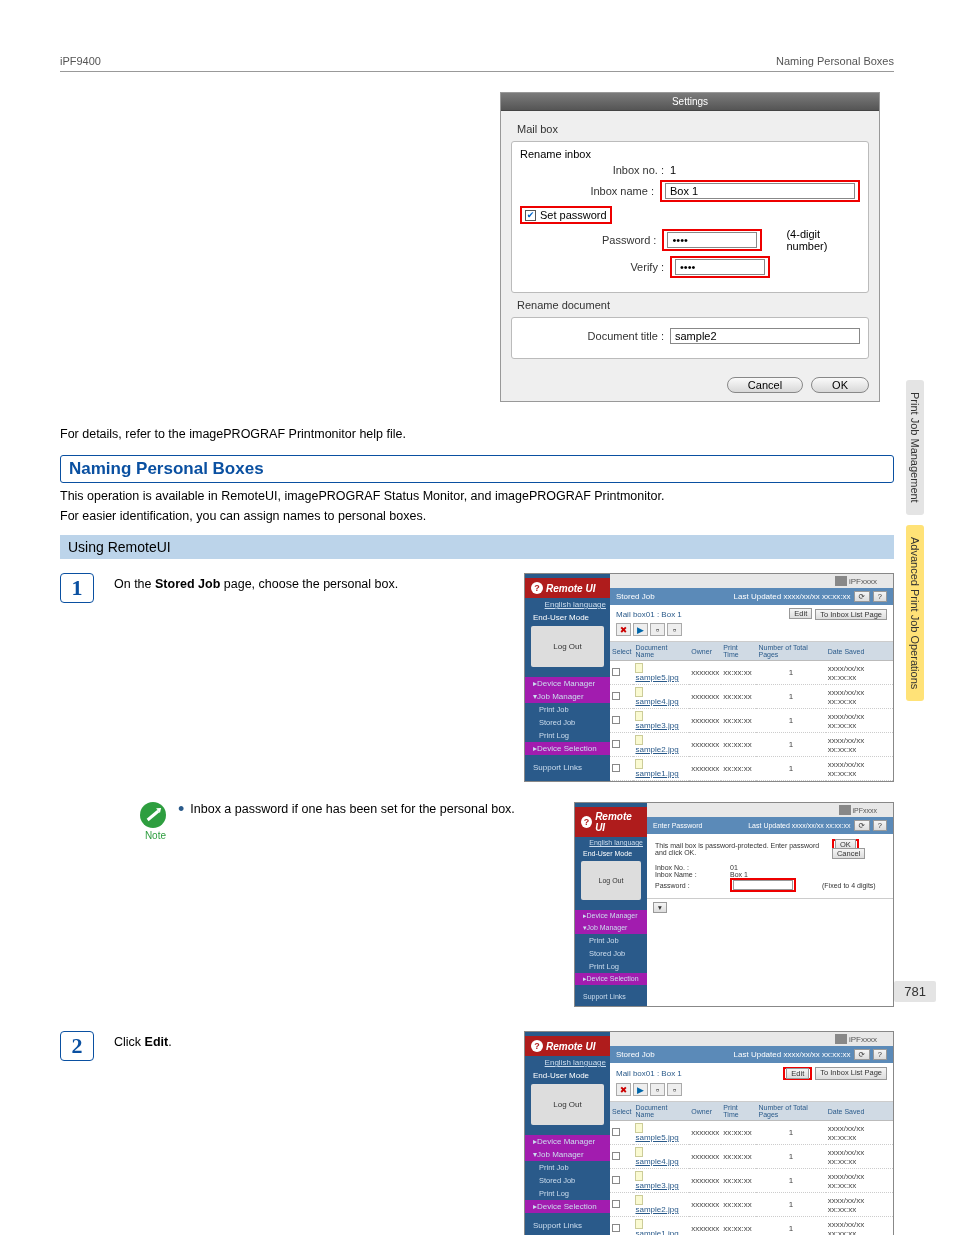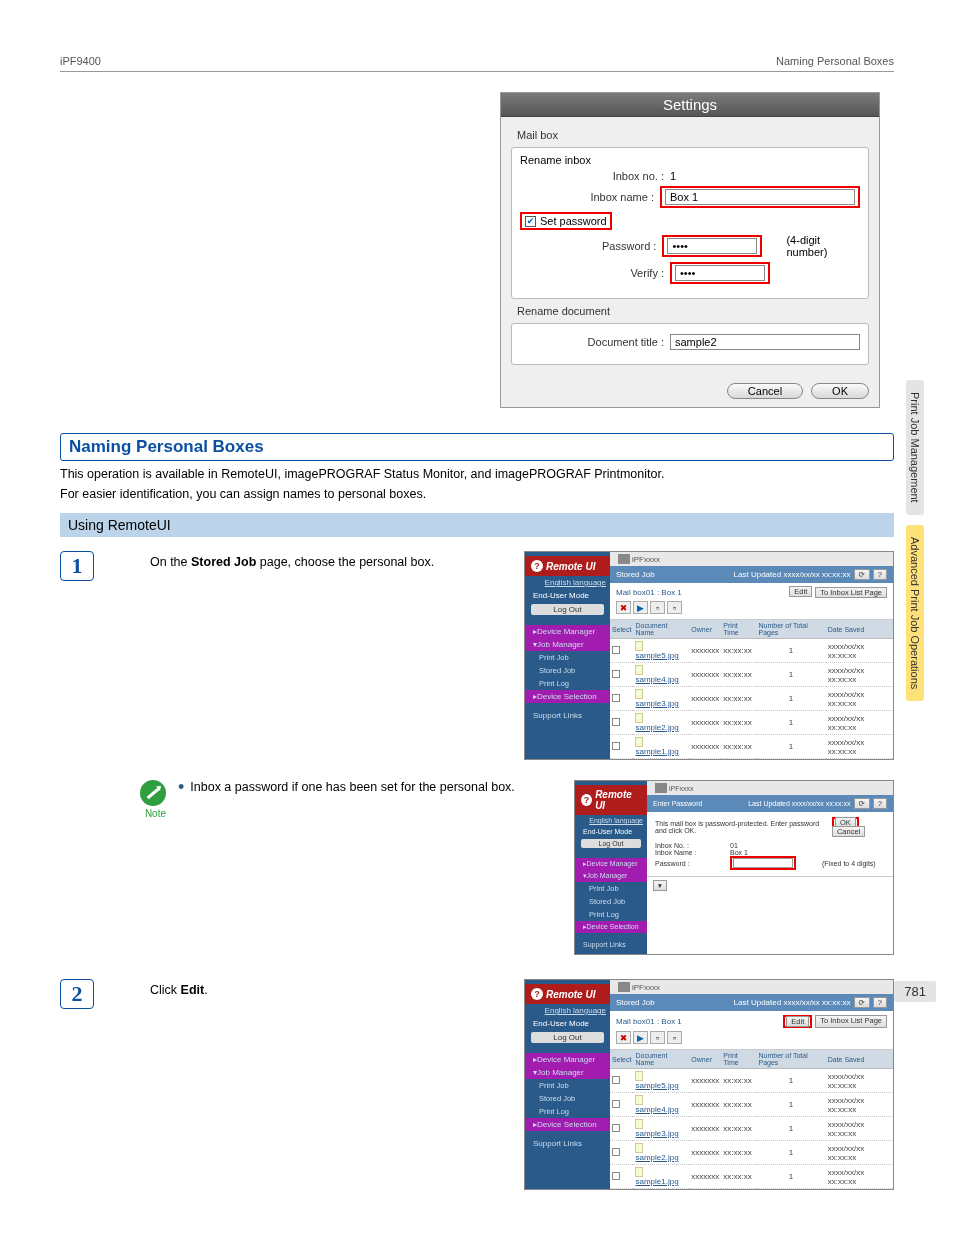--- a/index.html
+++ b/index.html
@@ -1,54 +1,54 @@
 <!DOCTYPE html>
 <html><head>
 <meta charset="utf-8">
 <style>
   * { box-sizing: border-box; margin: 0; padding: 0; }
   body { font-family: Arial, sans-serif; background: #fff; width: 954px; margin: 0 auto; position: relative; }
   .page { padding: 55px 60px 40px 60px; position: relative; }
   .top-header { display: flex; justify-content: space-between; font-size: 11px; color: #555; border-bottom: 1px solid #999; padding-bottom: 4px; margin-bottom: 20px; }
   .settings-dialog { margin-left: 440px; width: 380px; border: 1px solid #999; font-size: 11px; margin-bottom: 25px; }
-  .settings-title { background: linear-gradient(#7b7b7b,#555); color: #fff; text-align: center; padding: 3px; font-size: 15px; border-bottom: 1px solid #444; }
+  .settings-title { background: linear-gradient(#7b7b7b,#555); color: #fff; text-align: center; padding: 3px; font-size: 10px; border-bottom: 1px solid #444; }
   .dlg-body { padding: 6px 10px 10px 10px; background: #efefef; }
   .dlg-section { background: #fff; border: 1px solid #bbb; border-radius: 3px; padding: 6px 8px 10px 8px; margin-top: 6px; }
   .dlg-section-label { font-size: 11px; color: #333; margin: 6px 0 0 6px; }
   .dlg-row { display: flex; align-items: center; margin: 4px 0; }
   .dlg-row .lbl { width: 150px; text-align: right; padding-right: 6px; color: #333; }
   .hl-red { border: 2px solid #e00; padding: 1px 3px; }
   .dlg-input { border: 1px solid #888; background: #fff; padding: 1px 4px; width: 90px; display: inline-block; }
   .dlg-input.long { width: 190px; }
   .dlg-checkbox { display: inline-flex; align-items: center; gap: 4px; }
   .chk { width: 11px; height: 11px; border: 1px solid #555; background: #fff; display: inline-flex; align-items: center; justify-content: center; font-size: 9px; color: #0066cc; }
   .dlg-footer { display: flex; justify-content: flex-end; gap: 8px; padding: 8px 10px; background: #efefef; }
   .dlg-btn { background: linear-gradient(#fafafa,#d8d8d8); border: 1px solid #888; border-radius: 10px; padding: 1px 20px; font-size: 11px; }
   .body-text { font-size: 12.5px; color: #000; margin: 6px 0; }
   .section-title-box { border: 1px solid #0a50a1; border-radius: 3px; padding: 3px 8px; margin-top: 14px; }
   .section-title-box h2 { color: #0a50a1; font-size: 17px; font-weight: bold; }
   .sub-heading { background: #bcd4ea; color: #000; font-size: 14px; padding: 4px 8px; margin-top: 12px; }
   .step-row { display: flex; align-items: flex-start; gap: 20px; margin-top: 14px; }
   .step-num-wrap { border: 1px solid #0a50a1; border-radius: 4px; padding: 1px; }
   .step-num { font-family: 'Times New Roman', serif; font-weight: bold; color: #0a50a1; font-size: 22px; width: 30px; text-align: center; }
-  .step-text { font-size: 12.5px; flex: 1; padding-top: 4px; margin-left: 36px; }
+  .step-text { font-size: 12.5px; flex: 1; padding-top: 4px; }
   .remoteui-shot { width: 370px; border: 1px solid #888; font-size: 8px; }
   .remoteui-shot.small { width: 320px; font-size: 7px; }
   .ru-top { display: flex; }
   .ru-sidebar { width: 85px; background: #2a5a8a; color: #fff; padding: 4px 0; }
   .ru-sidebar.small { width: 72px; }
   .ru-logo { background: #af1c1c; color: #fff; font-style: italic; font-weight: bold; font-size: 10px; padding: 4px 6px; display: flex; align-items: center; gap: 3px; }
   .ru-logo .qmark { display:inline-block; width:12px; height:12px; background:#fff; color:#af1c1c; border-radius:50%; text-align:center; font-style:normal; font-size:9px; line-height:12px; }
   .ru-side-item { padding: 2px 4px 2px 8px; color: #cde; }
   .ru-side-item.head { color: #fff; }
   .ru-side-item.sub { padding-left: 14px; font-size: 7.5px; }
   .ru-side-item.sel { background: #a21caf; }
-  .ru-logout { background: #ddd; color: #333; margin: 2px 6px; padding: 1px; text-align: center; border-radius: 2px; }
+  .ru-logout { background: #ddd; color: #333; margin: 2px 6px; padding: 16px; text-align: center; border-radius: 2px; }
   .ru-main { flex: 1; background: #fff; }
-  .ru-main-top { background: #e8e8e8; padding: 2px 8px; display: flex; align-items: center; gap: 2px; color: #555; }
+  .ru-main-top { background: #e8e8e8; padding: 2px 16px; display: flex; align-items: center; gap: 2px; color: #555; justify-content: flex-end; }
   .ru-printer-icon { width: 12px; height: 10px; background: #888; display: inline-block; }
   .ru-stored { background: #5b8ab8; color: #fff; padding: 3px 6px; display: flex; justify-content: space-between; align-items: center; }
   .ru-mailbox { color: #2a5a8a; padding: 4px 6px 0 6px; display: flex; justify-content: space-between; align-items: center; }
   .ru-mailbox .btns { display: flex; gap: 3px; }
   .ru-sbtn { background: linear-gradient(#f5f5f5,#ddd); border: 1px solid #999; padding: 0 4px; color: #333; font-size: 7.5px; }
   .ru-toolbar { padding: 3px 6px 5px 6px; border-bottom: 1px solid #ccc; display: flex; gap: 2px; }
   .ru-tb { width: 15px; height: 13px; border: 1px solid #aaa; background: #eee; display: flex; align-items: center; justify-content: center; font-size: 9px; }
   .ru-table { width: 100%; border-collapse: collapse; }
   .ru-table th { background: #d0dae4; color: #2a5a8a; font-weight: normal; padding: 2px; text-align: left; border-bottom: 1px solid #bbb; font-size: 7px; }
   .ru-table td { padding: 2px 2px; color: #444; border-bottom: 1px dotted #ccc; }
@@ -119,20 +119,21 @@
           <span class="dlg-input long">sample2</span>
         </div>
       </div>
     </div>
     <div class="dlg-footer">
       <span class="dlg-btn">Cancel</span>
       <span class="dlg-btn">OK</span>
     </div>
   </div>
 
+  <p class="body-text">For details, refer to the imagePROGRAF Printmonitor help file.</p>
 
   <div class="section-title-box">
     <h2>Naming Personal Boxes</h2>
   </div>
 
   <p class="body-text">This operation is available in RemoteUI, imagePROGRAF Status Monitor, and imagePROGRAF Printmonitor.</p>
   <p class="body-text">For easier identification, you can assign names to personal boxes.</p>
 
   <div class="sub-heading">Using RemoteUI</div>
 

